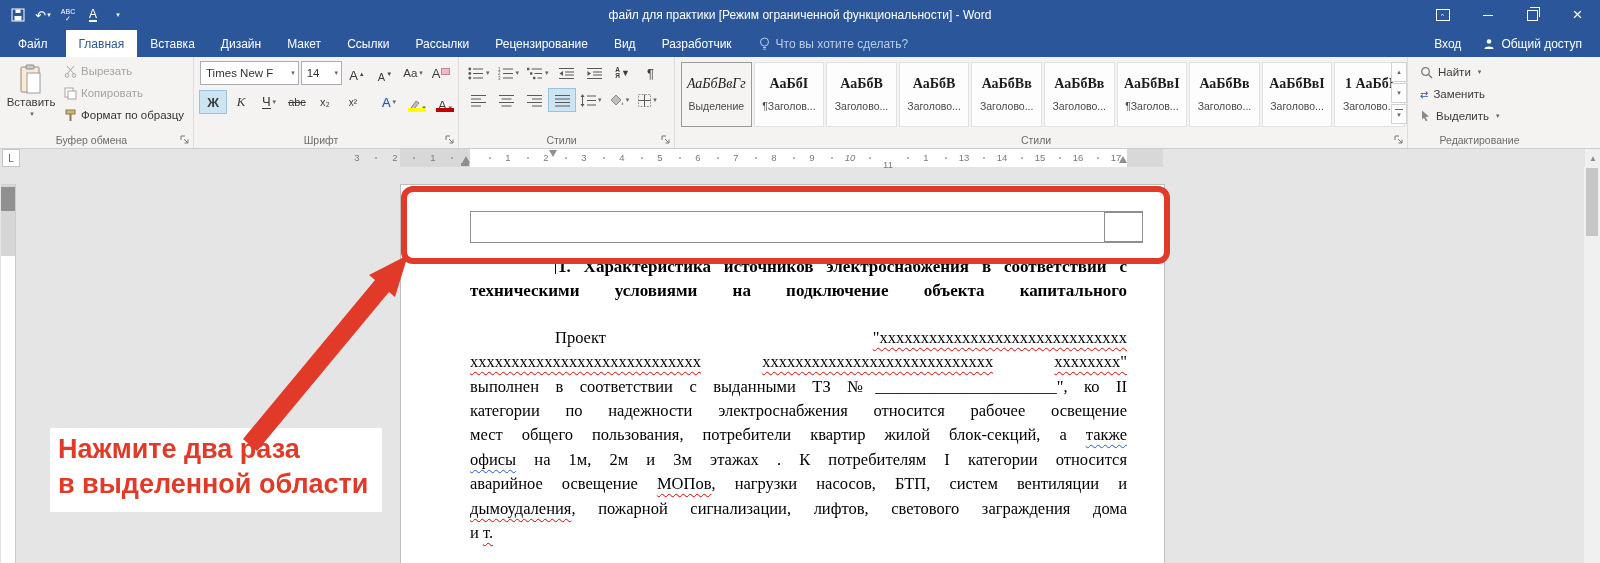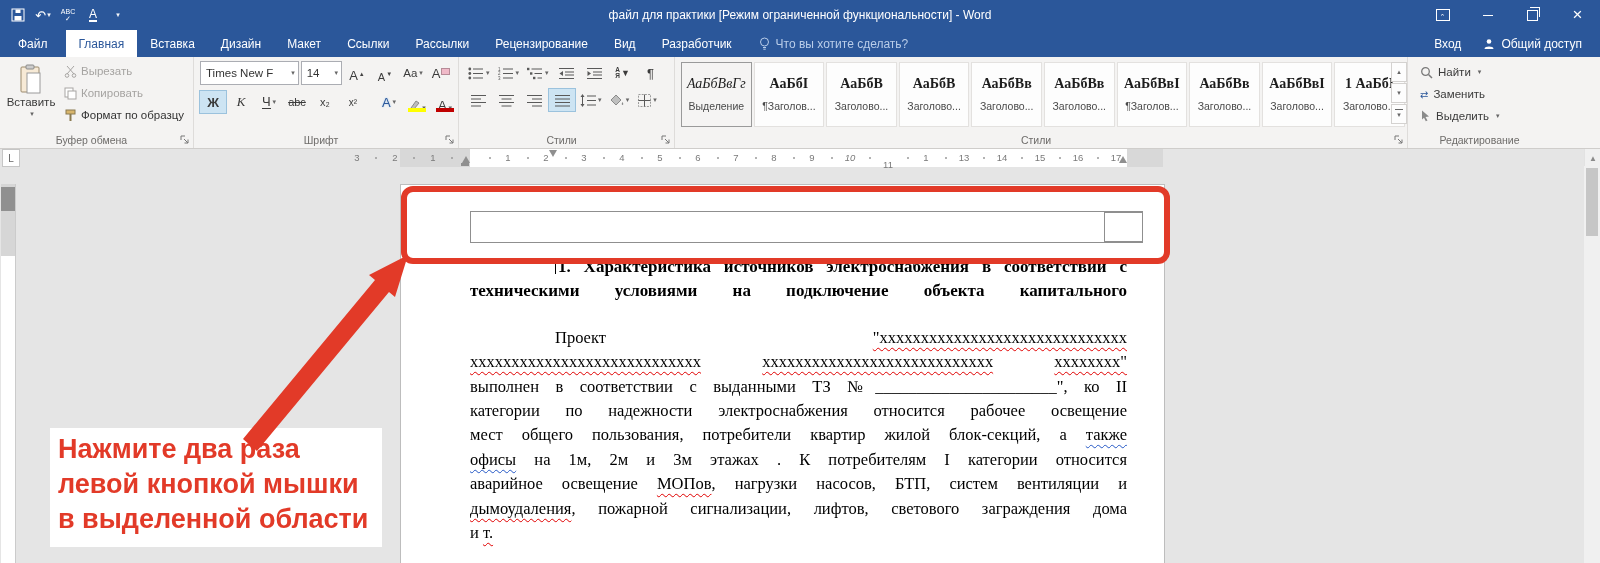--- a/index.html
+++ b/index.html
@@ -614,21 +614,20 @@
 </div>
 
 <div id="redrect"></div>
 
 <svg id="arrow" width="200" height="230" viewBox="0 0 200 230">
   <polygon points="178,15 165,57 159,52 27,211 13,199 145,40 139,35" fill="#e23a28"></polygon>
 </svg>
 
 <div id="annotation">
     <div>Нажмите два раза</div>
-    <div>левой кнопкой мышки</div>
     <div>в выделенной области</div>
   </div>
 
 <div id="scrollup">
     <span>▲</span>
   </div>
 <div id="scrollbar">
     <div id="thumb"></div>
   </div>
 

